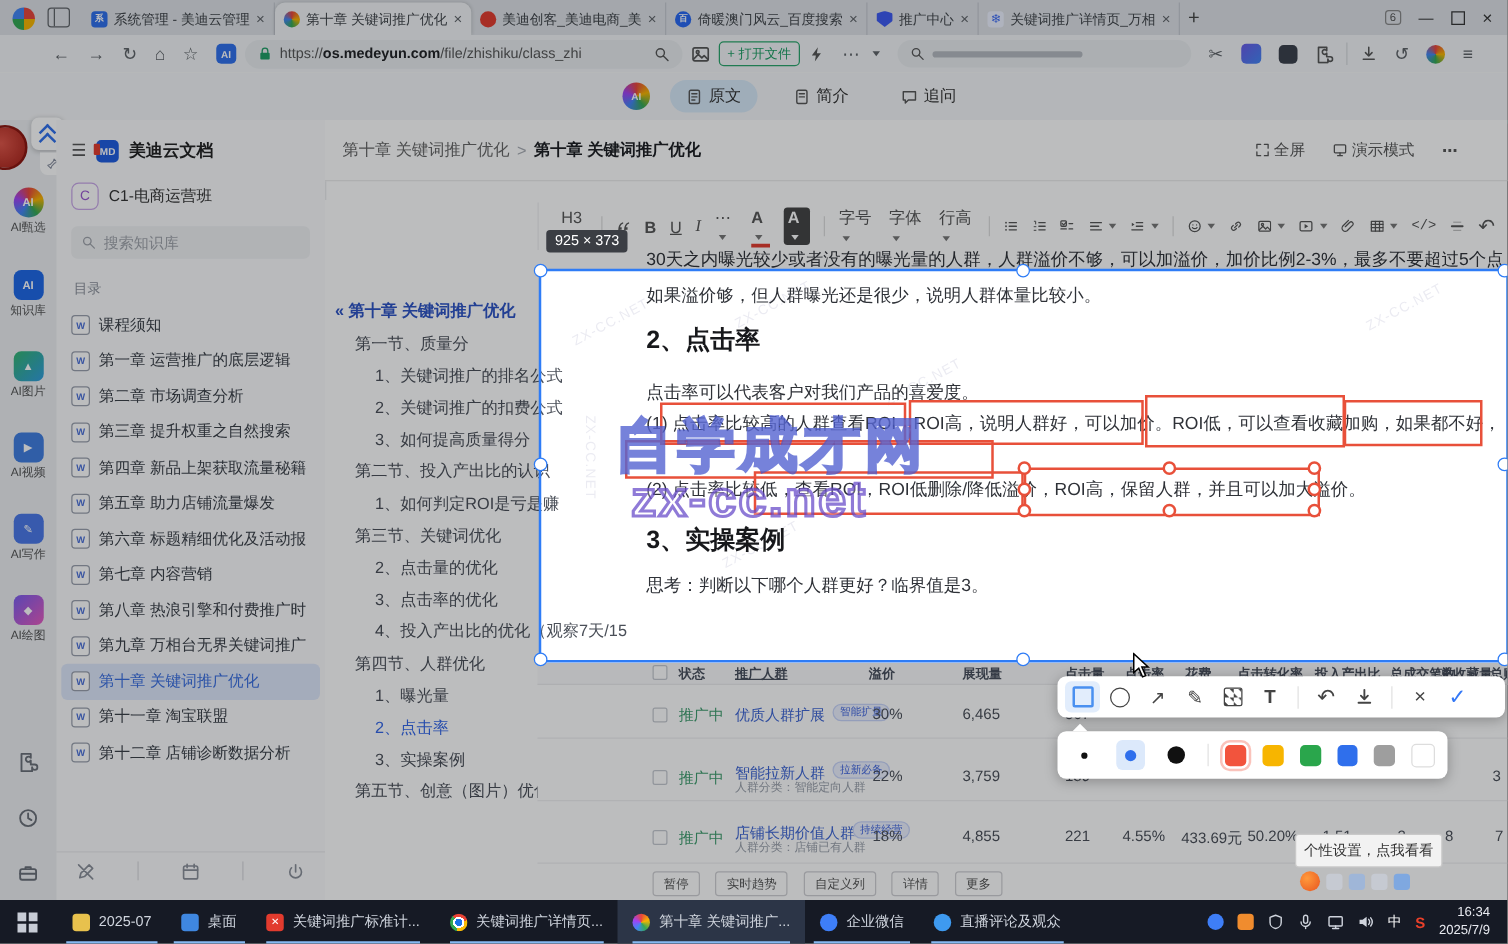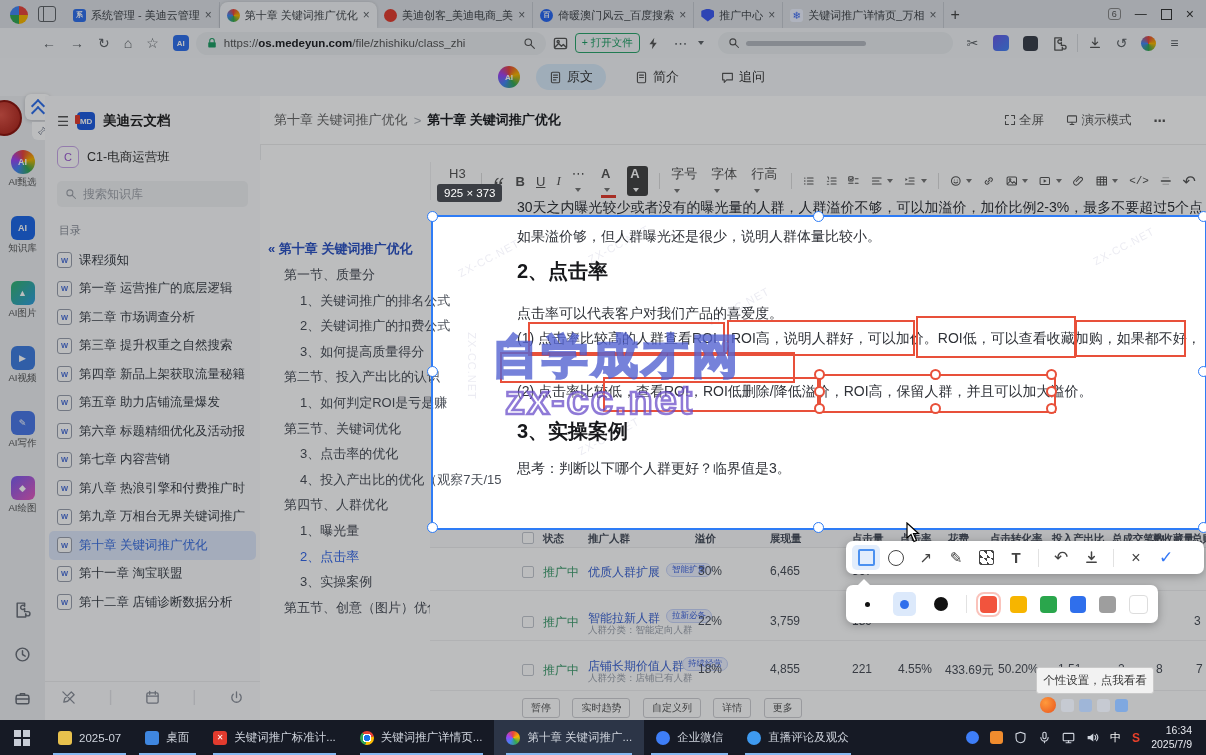--- a/index.html
+++ b/index.html
@@ -429,20 +429,21 @@
   <div class="abs" style="left:260px;top:160px;width:170px;height:560px;background:#fff;font-size:13px;color:#4a4f58;">
     <div style="position:absolute;left:8px;top:80px;color:#2d53c4;font-weight:bold;white-space:nowrap;">« <span>第十章 关键词推广优化</span></div>
     <div style="position:absolute;left:24px;top:102px;line-height:25.6px;white-space:nowrap;">
       <div>第一节、质量分</div>
       <div style="padding-left:16px;">1、关键词推广的排名公式</div>
       <div style="padding-left:16px;">2、关键词推广的扣费公式</div>
       <div style="padding-left:16px;">3、如何提高质量得分</div>
       <div>第二节、投入产出比的认识</div>
       <div style="padding-left:16px;">1、如何判定ROI是亏是赚</div>
       <div>第三节、关键词优化</div>
+      <div style="padding-left:16px;">2、点击量的优化</div>
       <div style="padding-left:16px;">3、点击率的优化</div>
       <div style="padding-left:16px;">4、投入产出比的优化（观察7天/15</div>
       <div>第四节、人群优化</div>
       <div style="padding-left:16px;">1、曝光量</div>
       <div style="padding-left:16px;color:#3366e8;">2、点击率</div>
       <div style="padding-left:16px;">3、实操案例</div>
       <div>第五节、创意（图片）优化</div>
     </div>
   </div>
 
@@ -557,21 +558,21 @@
     <div class="rh" style="left:930px;top:403px;"></div>
     <div class="rh" style="left:1046px;top:403px;"></div>
 
   <div class="wm1">自学成才网</div>
   <div class="wm2">zx-cc.net</div>
 
   <div class="abs dtable">
     <div style="position:absolute;left:0;top:0;width:776px;height:19px;background:#fafafb;border-bottom:1px solid #ececee;"></div>
     <span class="cb" style="left:92px;top:4px;"></span>
     <span class="th" style="left:113px;top:4px;">状态</span>
-    <span class="th" style="left:158px;top:4px;">推广人群</span>
+    <span class="th" style="left:158px;top:4px;text-decoration:underline;">推广人群</span>
     <span class="th" style="left:265px;top:4px;">溢价</span>
     <span class="th" style="left:340px;top:4px;">展现量</span>
     <span class="th" style="left:422px;top:4px;">点击量</span>
     <span class="th" style="left:470px;top:4px;">点击率</span>
     <span class="th" style="left:518px;top:4px;">花费</span>
     <span class="th" style="left:560px;top:4px;">点击转化率</span>
     <span class="th" style="left:622px;top:4px;">投入产出比</span>
     <span class="th" style="left:682px;top:4px;">总成交笔数</span>
     <span class="th" style="left:722px;top:4px;">总收藏量</span>
     <span class="th" style="left:762px;top:4px;">总购</span>

